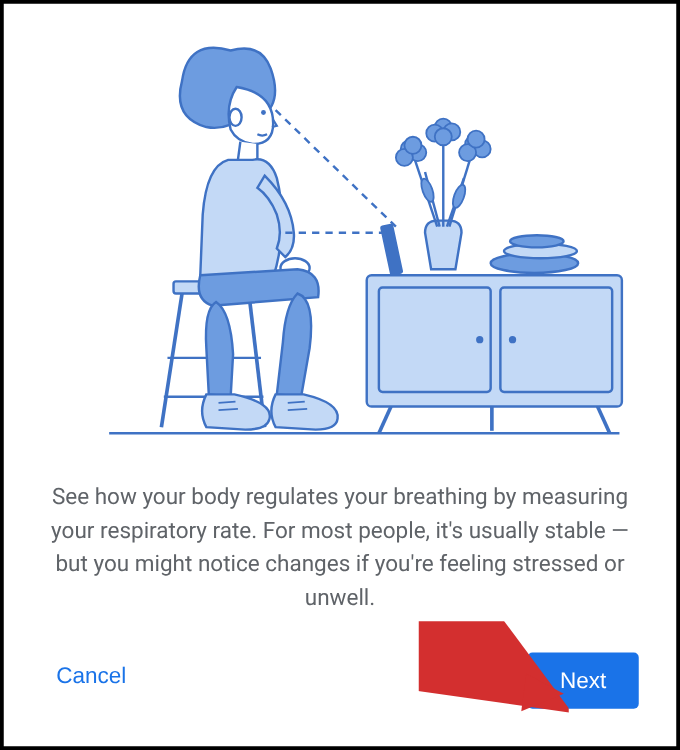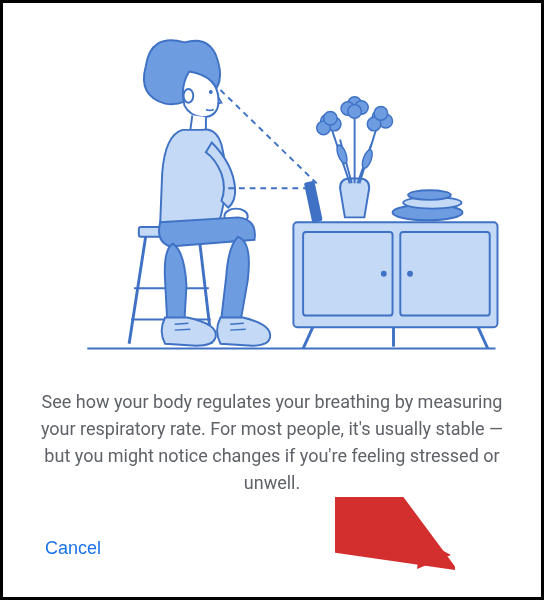--- a/index.html
+++ b/index.html
@@ -177,20 +177,21 @@
 
         <line x1="197" y1="64" x2="296" y2="160" stroke="#3f72c4" stroke-width="2" stroke-dasharray="6 5"></line>
         <line x1="205" y1="165" x2="292" y2="165" stroke="#3f72c4" stroke-width="2" stroke-dasharray="6 5"></line>
       </svg>
     </div>
 
     <p class="description">See how your body regulates your breathing by measuring your respiratory rate. For most people, it's usually stable — but you might notice changes if you're feeling stressed or unwell.</p>
 
     <div class="button-row">
       <button class="cancel-btn">Cancel</button>
+      <button class="next-btn">Next</button>
     </div>
 
   </div>
 </div>
 
 <svg class="arrow-annotation" width="120" height="80">
   <defs>
     <marker id="arrowhead" markerWidth="12" markerHeight="12" refX="9" refY="5" orient="auto">
       <polygon points="0 0, 12 5, 0 10" fill="#d32f2f"></polygon>
     </marker>

